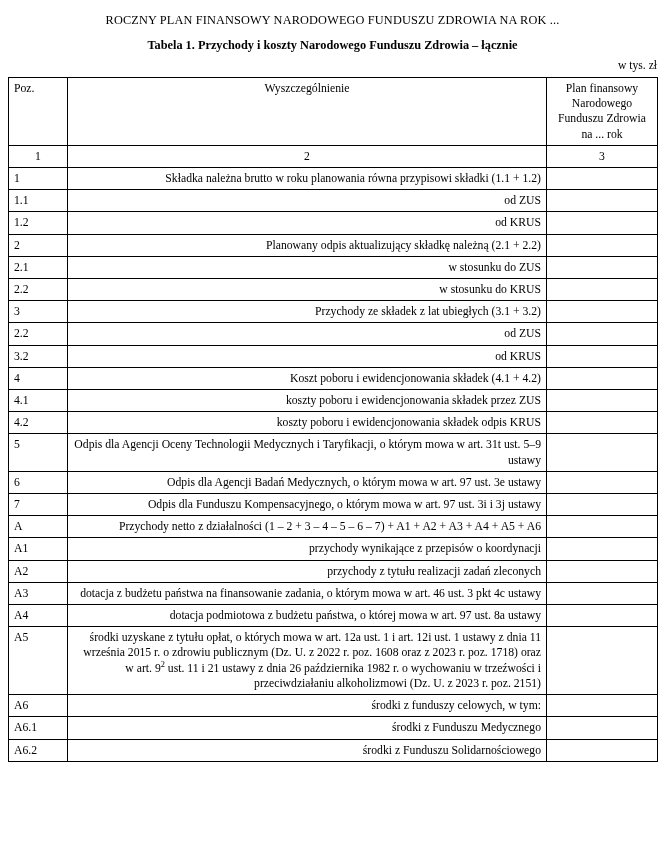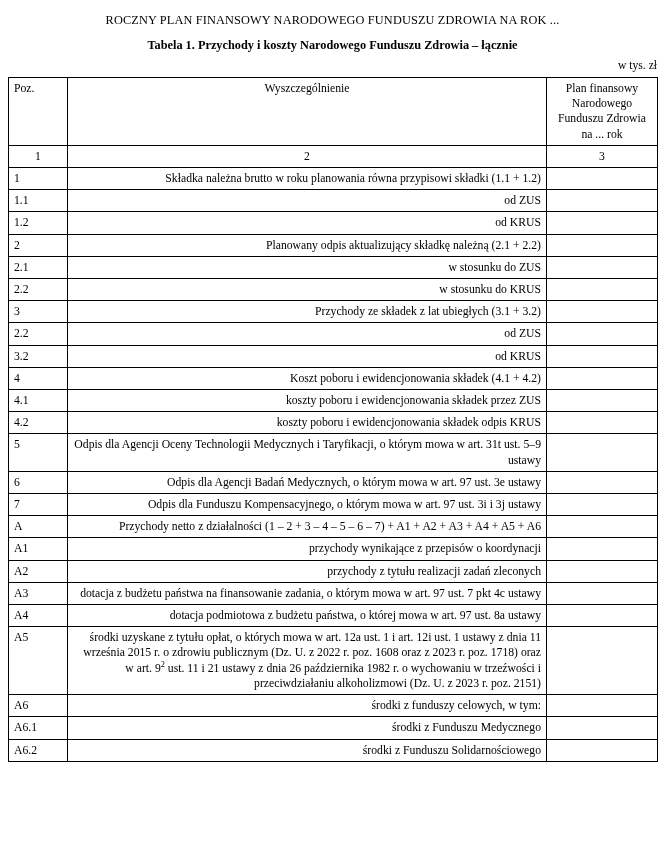--- a/index.html
+++ b/index.html
@@ -215,21 +215,21 @@
           <td class="desc">przychody wynikające z przepisów o koordynacji</td>
           <td class="plan">&nbsp;</td>
         </tr>
         <tr>
           <td class="poz">A2</td>
           <td class="desc">przychody z tytułu realizacji zadań zleconych</td>
           <td class="plan">&nbsp;</td>
         </tr>
         <tr>
           <td class="poz">A3</td>
-          <td class="desc">dotacja z budżetu państwa na finansowanie zadania, o którym mowa w art. 97 ust. 7 pkt 4c ustawy</td>
+          <td class="desc">dotacja z budżetu państwa na finansowanie zadania, o którym mowa w art. 46 ust. 3 pkt 4c ustawy</td>
           <td class="plan">&nbsp;</td>
         </tr>
         <tr>
           <td class="poz">A4</td>
           <td class="desc">dotacja podmiotowa z budżetu państwa, o której mowa w art. 97 ust. 8a ustawy</td>
           <td class="plan">&nbsp;</td>
         </tr>
         <tr>
           <td class="poz">A5</td>
           <td class="desc">środki uzyskane z tytułu opłat, o których mowa w art. 12a ust. 1 i art. 12i ust. 1 ustawy z dnia 11 września 2015 r. o zdrowiu publicznym (Dz. U. z 2022 r. poz. 1608 oraz z 2023 r. poz. 1718) oraz w art. 9<sup>2</sup> ust. 11 i 21 ustawy z dnia 26 października 1982 r. o wychowaniu w trzeźwości i przeciwdziałaniu alkoholizmowi (Dz. U. z 2023 r. poz. 2151)</td>

